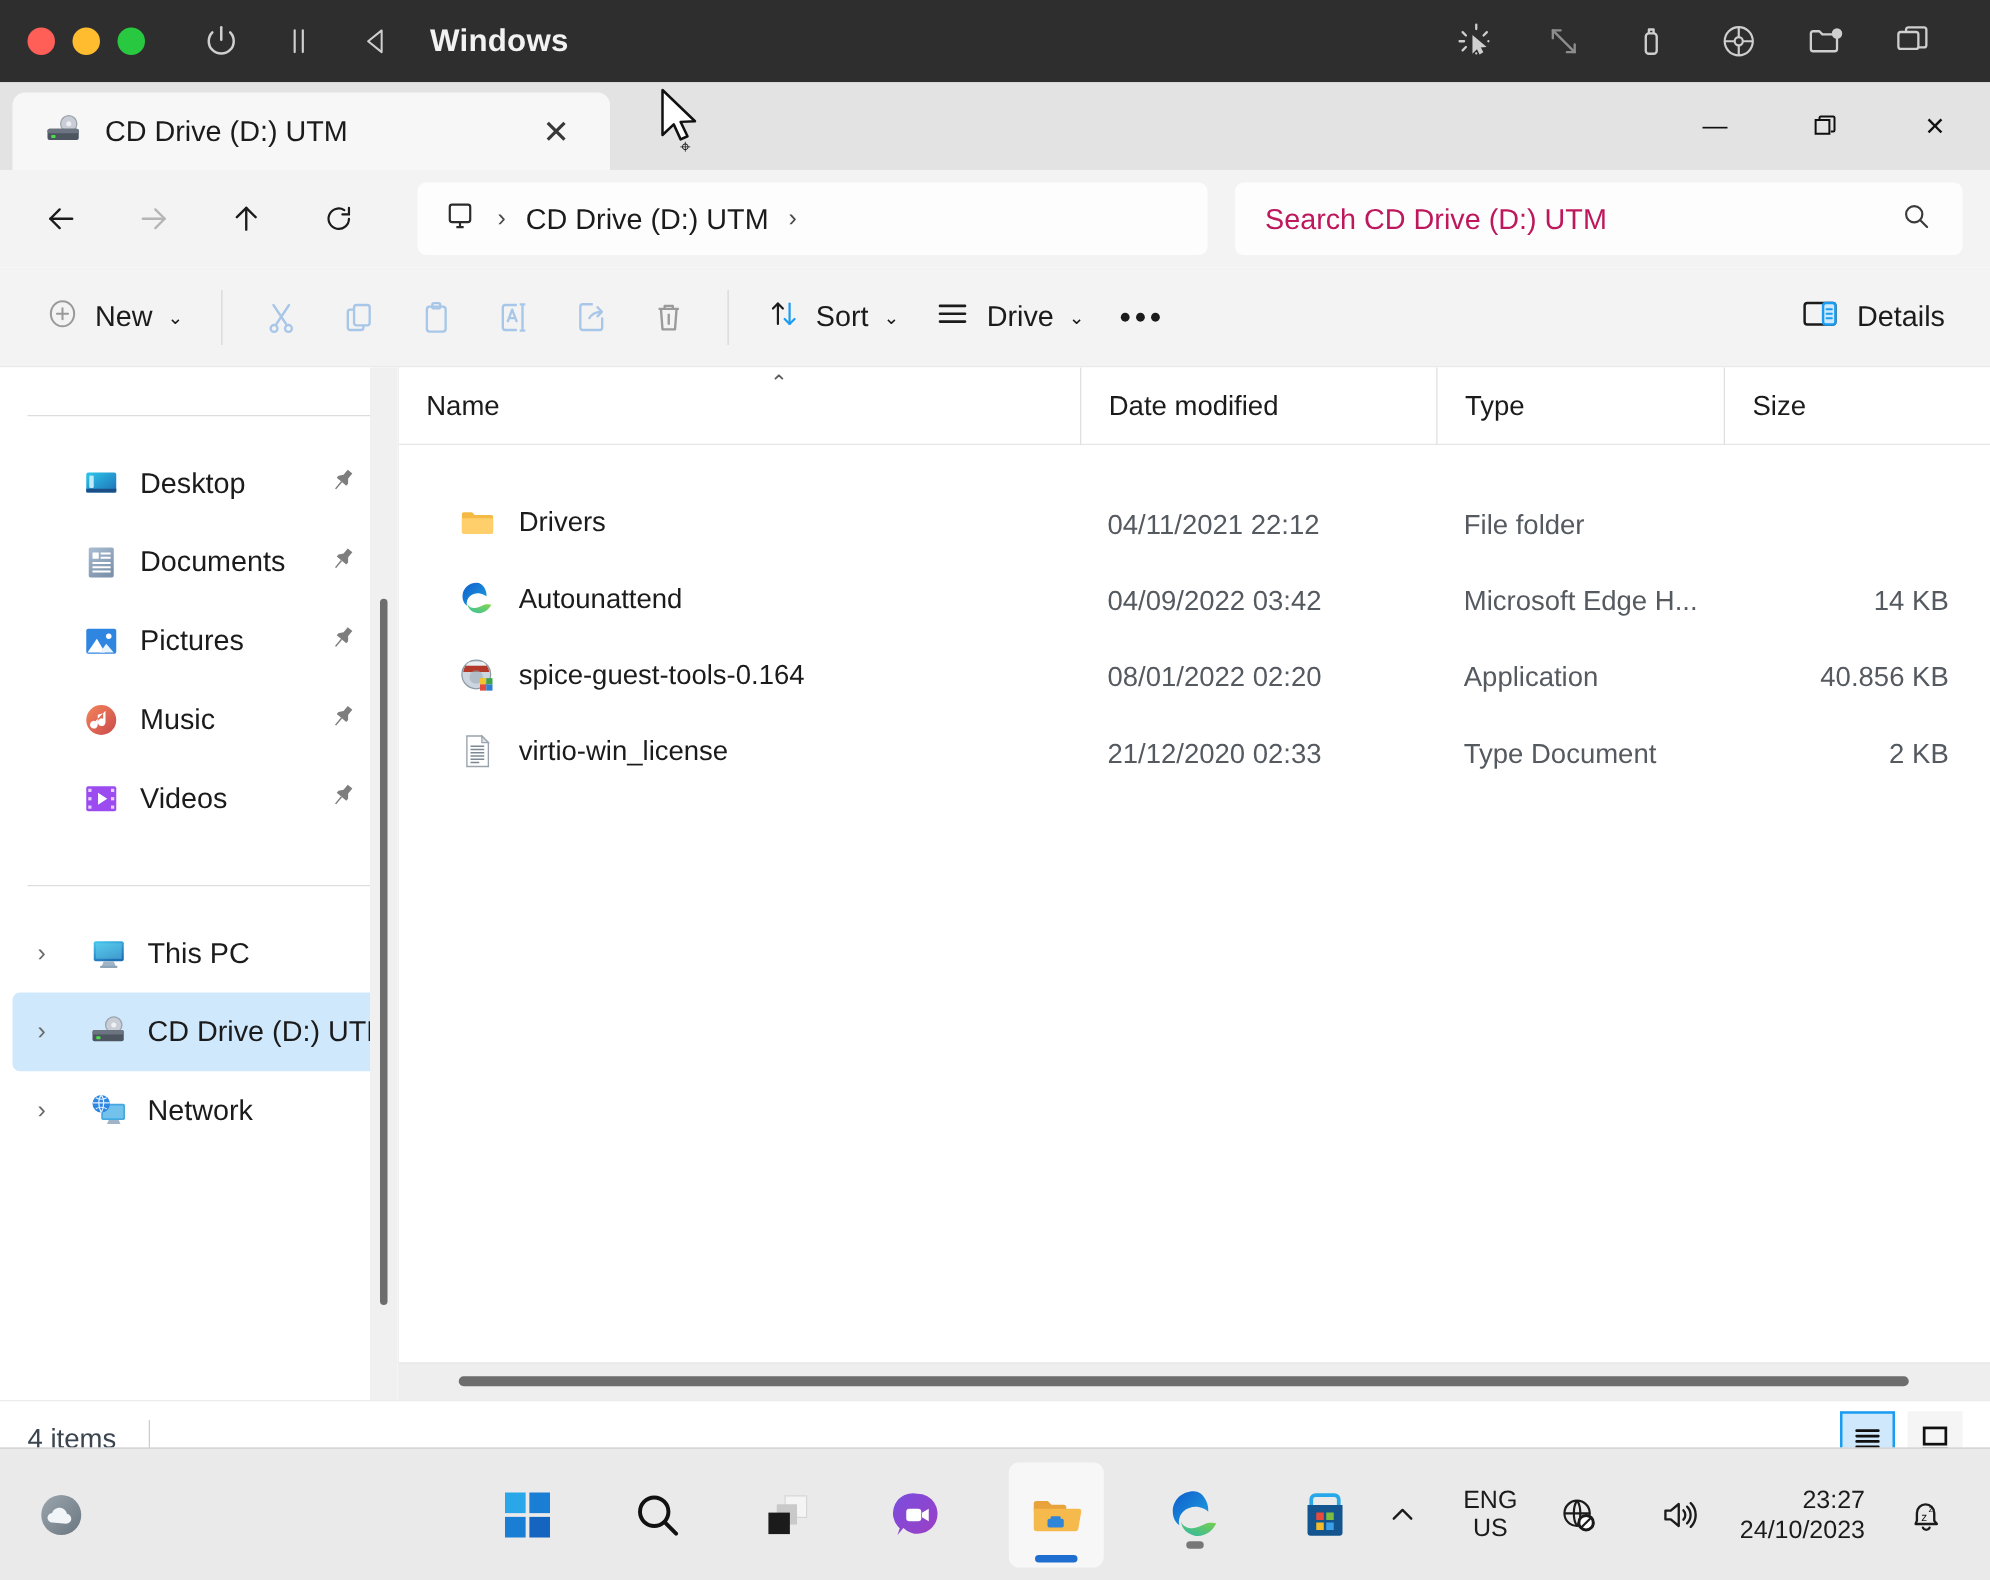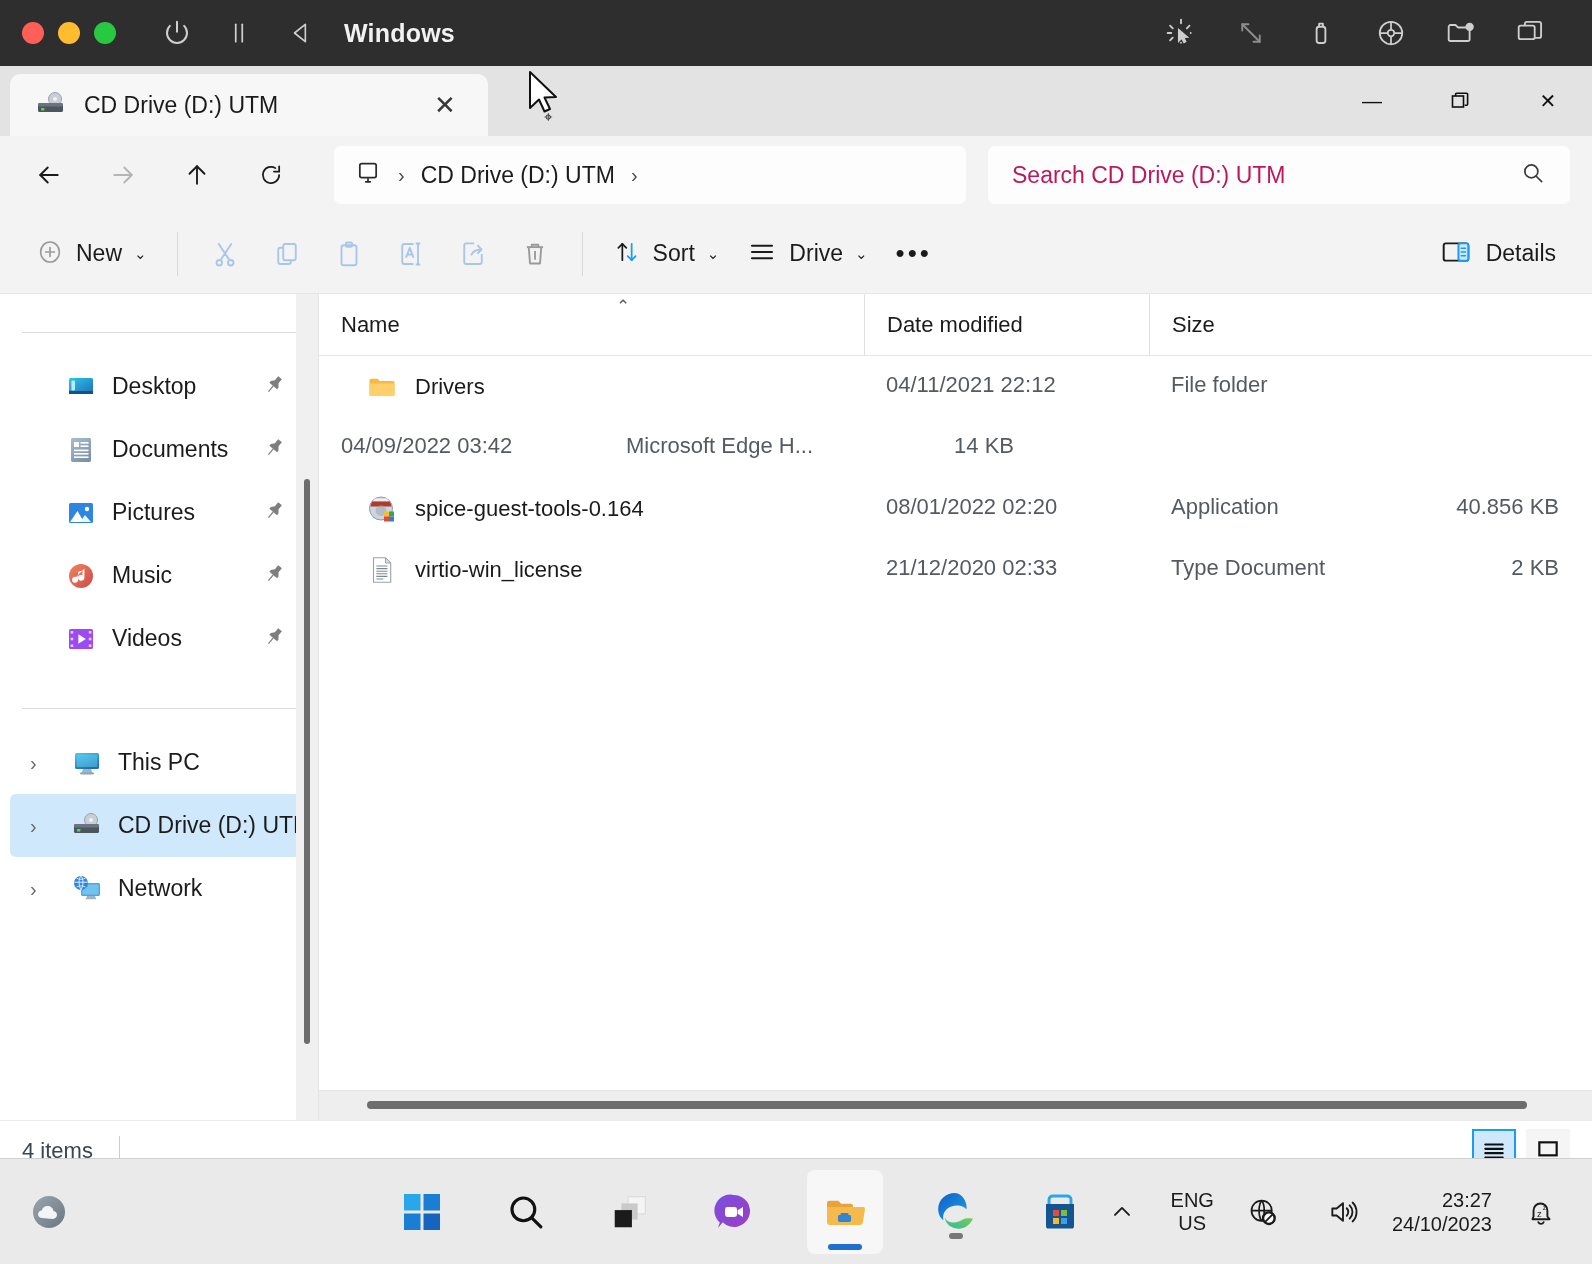--- a/index.html
+++ b/index.html
@@ -148,21 +148,21 @@
   }
   .col + .col { border-left: 1px solid #e0e0e0; }
   .col-name { width: 545px; flex: 0 0 545px; text-align: center; }
   .col-date { width: 285px; flex: 0 0 285px; }
   .col-type { width: 230px; flex: 0 0 230px; }
   .col-size { width: 200px; flex: 0 0 200px; }
   .sort-arrow {
     position: absolute; left: 297px; top: 2px; font-size: 17px; color: #5a5a5a;
   }
   .rows { flex: 1 1 auto; }
-  .row { height: 61px; display: flex; align-items: flex-start; }
+  .row { height: 61px; display: flex; align-items: flex-end; }
   .cell { font-size: 22px; color: #555a60; display: flex; align-items: center; }
   .cell-name { width: 545px; flex: 0 0 545px; padding-left: 48px; color: #1b1b1b; }
   .cell-date { width: 285px; flex: 0 0 285px; padding-left: 22px; }
   .cell-type { width: 230px; flex: 0 0 230px; padding-left: 22px; }
   .cell-size { width: 200px; flex: 0 0 200px; padding-right: 20px; justify-content: flex-end; }
   .file-icon { width: 30px; height: 30px; flex: 0 0 auto; margin-right: 18px; position: relative; }
   .hscroll {
     height: 30px; background: #eeeeee; position: relative;
     border-top: 1px solid #e6e6e6;
   }
@@ -645,20 +645,23 @@
 
       <div class="filepane">
         <div class="col-head">
           <div class="col col-name">
             <span>Name</span>
             <span class="sort-arrow">⌃</span>
           </div>
           <div class="col col-date">
             <span>Date modified</span>
           </div>
+          <div class="col col-type">
+            <span>Type</span>
+          </div>
           <div class="col col-size">
             <span>Size</span>
           </div>
         </div>
 
         <div class="rows">
           <div class="row" style="margin-top:16px;">
             <div class="cell cell-name">
               <span class="file-icon">
                 <svg width="30" height="30" viewBox="0 0 30 30">
@@ -667,20 +670,39 @@
                 </svg>
               </span>
               <span>Drivers</span>
             </div>
             <div class="cell cell-date">04/11/2021 22:12</div>
             <div class="cell cell-type">File folder</div>
             <div class="cell cell-size"></div>
           </div>
 
           <div class="row">
+            <div class="cell cell-name">
+              <span class="file-icon">
+                <svg width="30" height="30" viewBox="0 0 30 30">
+                  <defs>
+                    <linearGradient id="ge1" x1="0" y1="0" x2="1" y2="1">
+                        <stop offset="0" stop-color="#0f5dcc"></stop>
+                        <stop offset="1" stop-color="#1ea2e0"></stop>
+                      </linearGradient>
+                    <linearGradient id="ge2" x1="0" y1="1" x2="1" y2="0">
+                        <stop offset="0" stop-color="#35c1a0"></stop>
+                        <stop offset="1" stop-color="#8ad64a"></stop>
+                      </linearGradient>
+                  </defs>
+                  <path d="M26 19.6c-2.2 5-7.2 7.9-12.2 6.6-4.2-1.1-6.6-4.2-6.9-7.3 1 2.4 3.3 3.6 6.3 3.4 3.8-.3 5.9-2.3 7.7-2.7 2.2-.5 4.1 0 5.1 0z" fill="url(#ge2)"></path>
+                  <path d="M14.4 2.2C7.9 2.2 3 7 3 13c0 4.1 1.9 6.4 3.6 7.6-.7-2.5.1-5.6 2.3-7.6 2-1.9 5.2-2.7 8-2.3 2.2.3 4.1 1.3 5.3 2.5.5-4.3-2.6-11-7.8-11z" fill="url(#ge1)"></path>
+                </svg>
+              </span>
+              <span>Autounattend</span>
+            </div>
             <div class="cell cell-date">04/09/2022 03:42</div>
             <div class="cell cell-type">Microsoft Edge H...</div>
             <div class="cell cell-size">14 KB</div>
           </div>
 
           <div class="row">
             <div class="cell cell-name">
               <span class="file-icon">
                 <svg width="30" height="30" viewBox="0 0 30 30">
                   <circle cx="14" cy="14.5" r="11.5" fill="#cdd6df" stroke="#8d9aa6" stroke-width="1"></circle>

